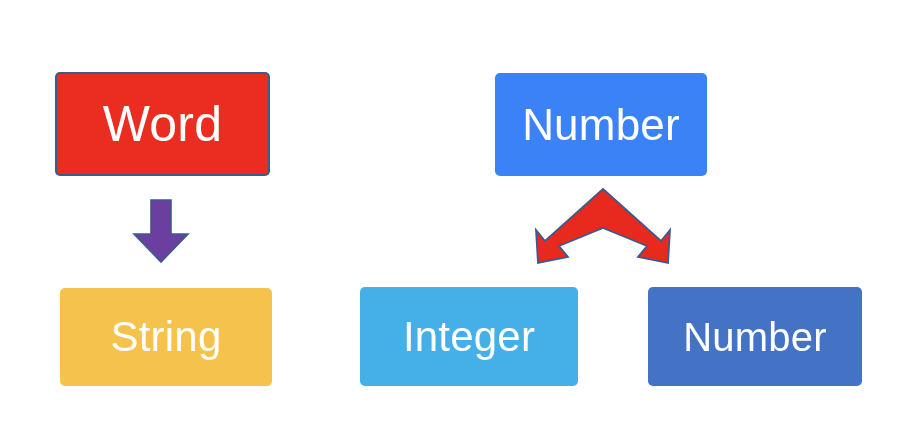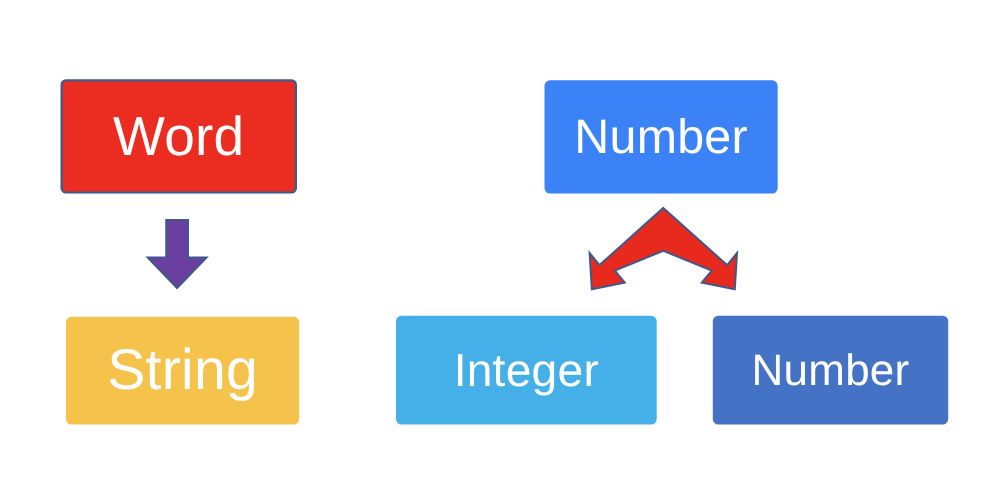--- a/index.html
+++ b/index.html
@@ -41,35 +41,35 @@
     border: 2px solid #3C5A8C;
     font-size: 50px;
   }
   .node-string {
     left: 60px;
     top: 288px;
     width: 212px;
     height: 98px;
     background: #F5C34B;
     border: none;
-    font-size: 52px;
+    font-size: 42px;
   }
   .node-number {
     left: 495px;
     top: 73px;
     width: 212px;
     height: 103px;
     background: #3b82f6;
     border: none;
     font-size: 44px;
   }
   .node-integer {
     left: 360px;
     top: 287px;
-    width: 237px;
+    width: 218px;
     height: 99px;
     background: #45B0E8;
     border: none;
     font-size: 42px;
   }
   .node-float {
     left: 648px;
     top: 287px;
     width: 214px;
     height: 99px;

